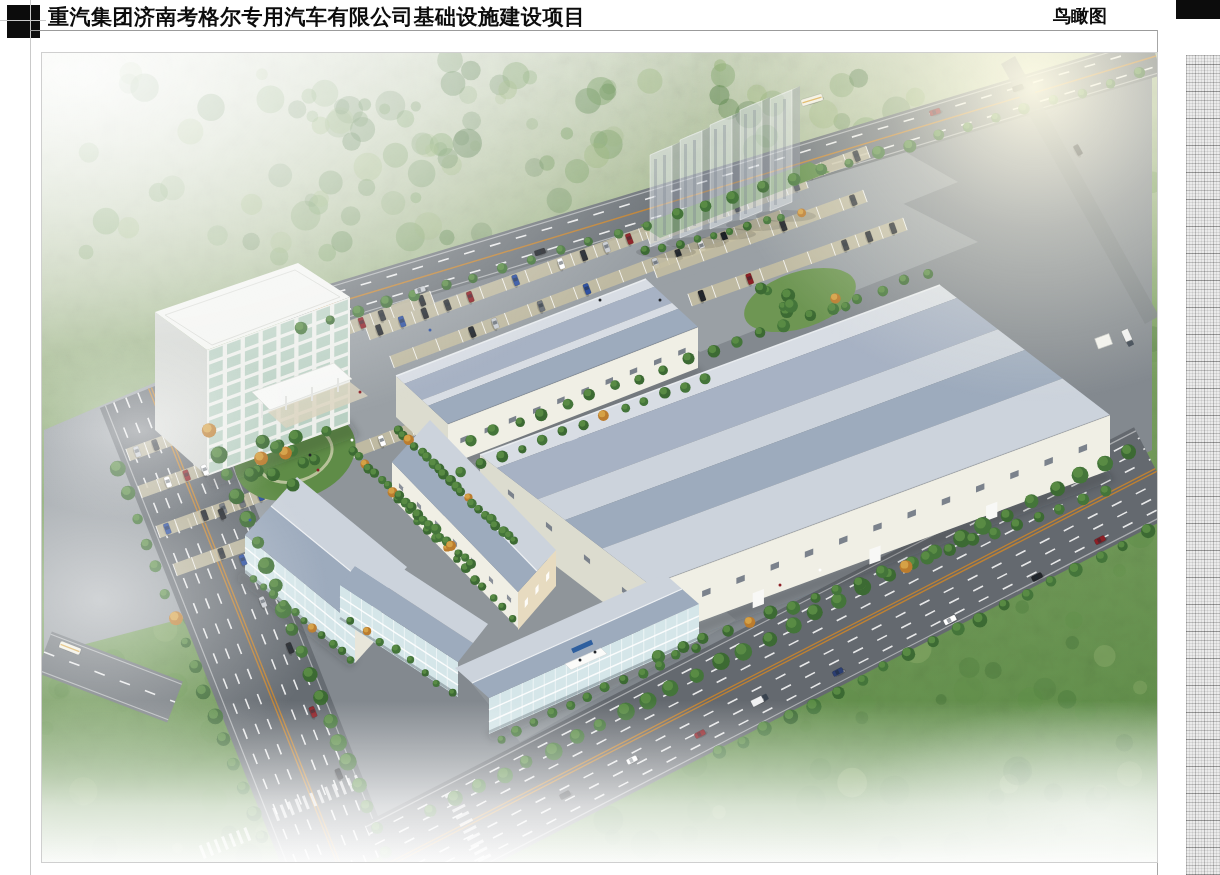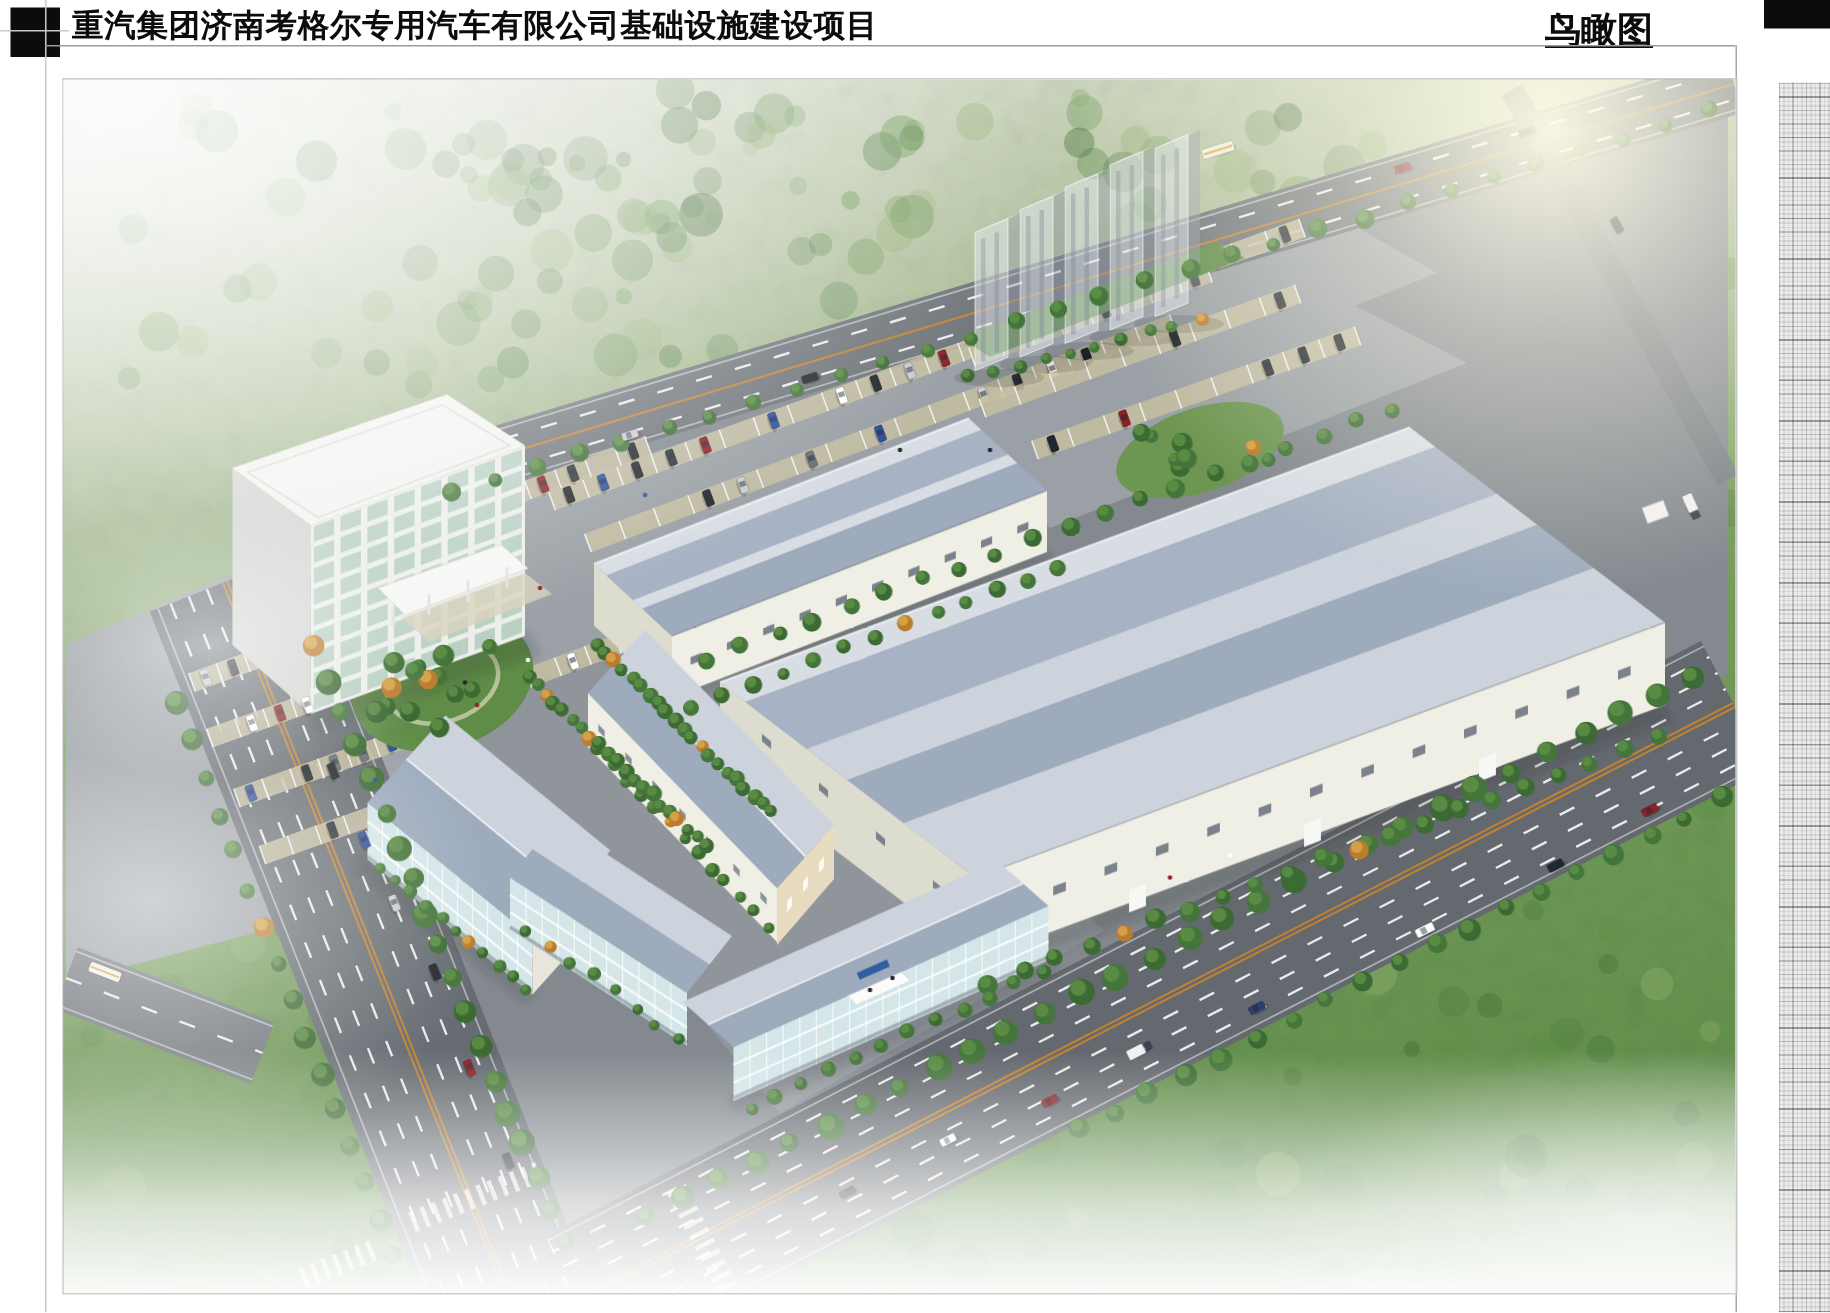--- a/index.html
+++ b/index.html
@@ -5,22 +5,22 @@
   html,body{margin:0;padding:0;background:#fff;}
   .page{position:relative;width:1220px;height:875px;background:var(--paper,#fff);overflow:hidden;
         font-family:"Liberation Sans","DejaVu Sans",sans-serif;}
   .corner-sq{position:absolute;background:var(--ink,#000);}
   .corner-sq.tl{left:7px;top:5px;width:33px;height:33px;}
   .corner-sq.tr{left:1176px;top:0;width:44px;height:19px;}
   .reg-vline{position:absolute;left:30px;top:0;width:1px;height:875px;background:#c9c9c9;}
   .reg-hline{position:absolute;left:0;top:20px;width:46px;height:1px;background:#c9c9c9;}
   .title{position:absolute;left:48px;top:3px;margin:0;font-size:21px;font-weight:bold;
          letter-spacing:.5px;color:var(--ink,#0c0c0c);white-space:nowrap;text-align:center;}
-  .view-label{position:absolute;left:1030px;top:4px;width:100px;text-align:left;
-         font-size:24px;font-weight:bold;color:var(--ink,#0c0c0c);text-decoration:underline;}
+  .view-label{position:absolute;left:1030px;top:4px;width:100px;text-align:center;
+         font-size:18px;font-weight:bold;color:var(--ink,#0c0c0c);}
   .rule{position:absolute;left:30px;top:30px;width:1127px;height:1px;background:#9b9b9b;}
   .frame-right{position:absolute;left:1157px;top:30px;width:1px;height:845px;background:#a6a6a6;}
   .film-strip{position:absolute;left:1186px;top:55px;width:34px;height:820px;
     background-color:var(--strip-bg,#ebebeb);
     background-image:
       repeating-linear-gradient(0deg,rgba(0,0,0,.20) 0 1px,transparent 1px 27px),
       repeating-linear-gradient(0deg,rgba(0,0,0,.13) 0 1px,transparent 1px 9px),
       repeating-linear-gradient(90deg,rgba(0,0,0,.13) 0 1px,transparent 1px 9px),
       repeating-linear-gradient(0deg,rgba(0,0,0,.08) 0 1px,transparent 1px 3px),
       repeating-linear-gradient(90deg,rgba(0,0,0,.08) 0 1px,transparent 1px 3px);}

